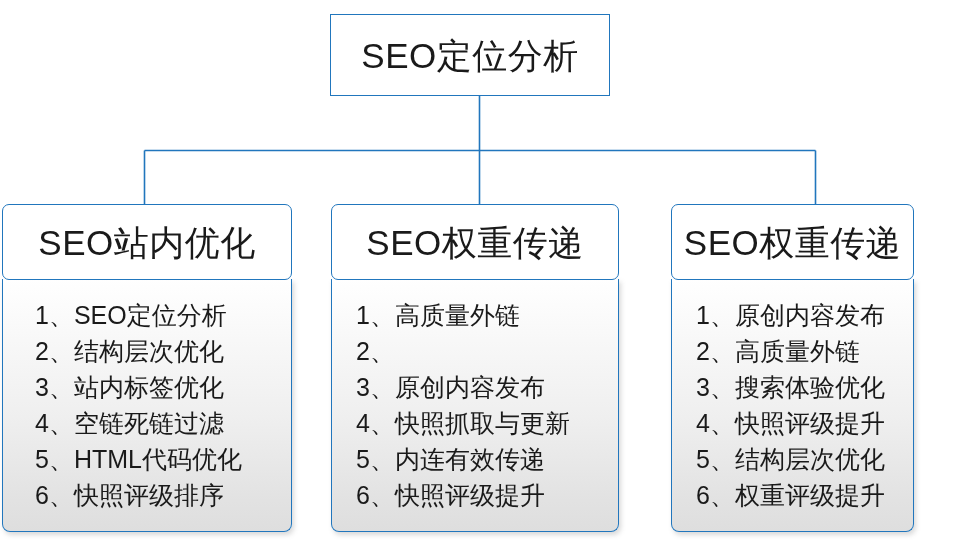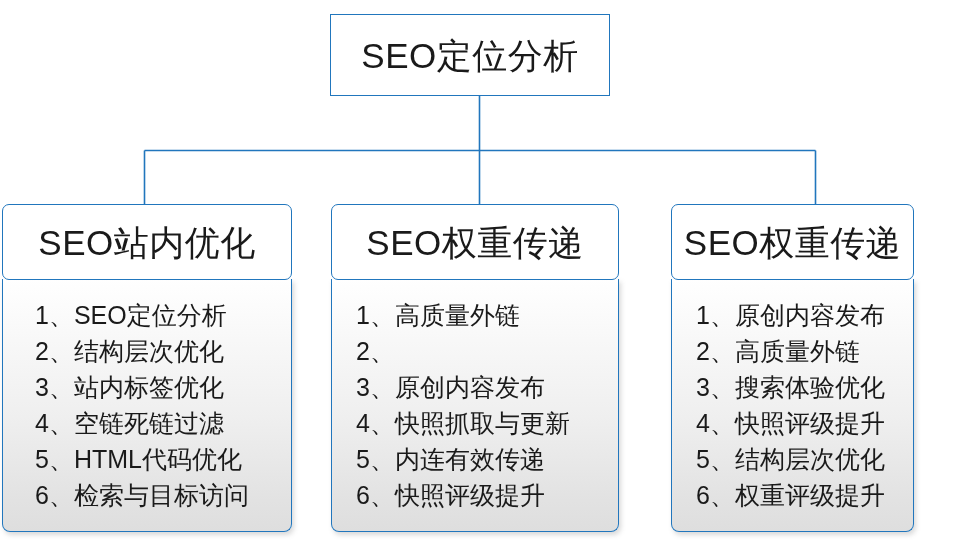--- a/index.html
+++ b/index.html
@@ -163,21 +163,21 @@
         <li class="item-row">
           <span class="item-index">4、</span>
           <span class="item-text">空链死链过滤</span>
         </li>
         <li class="item-row">
           <span class="item-index">5、</span>
           <span class="item-text">HTML代码优化</span>
         </li>
         <li class="item-row">
           <span class="item-index">6、</span>
-          <span class="item-text">检索与目标访问</span>
+          <span class="item-text">快照评级排序</span>
         </li>
       </ul>
     </div>
   </div>
 
   <div class="branch branch-2">
     <div class="branch-head">
       <span class="branch-head-label">SEO权重传递</span>
     </div>
     <div class="branch-body">

